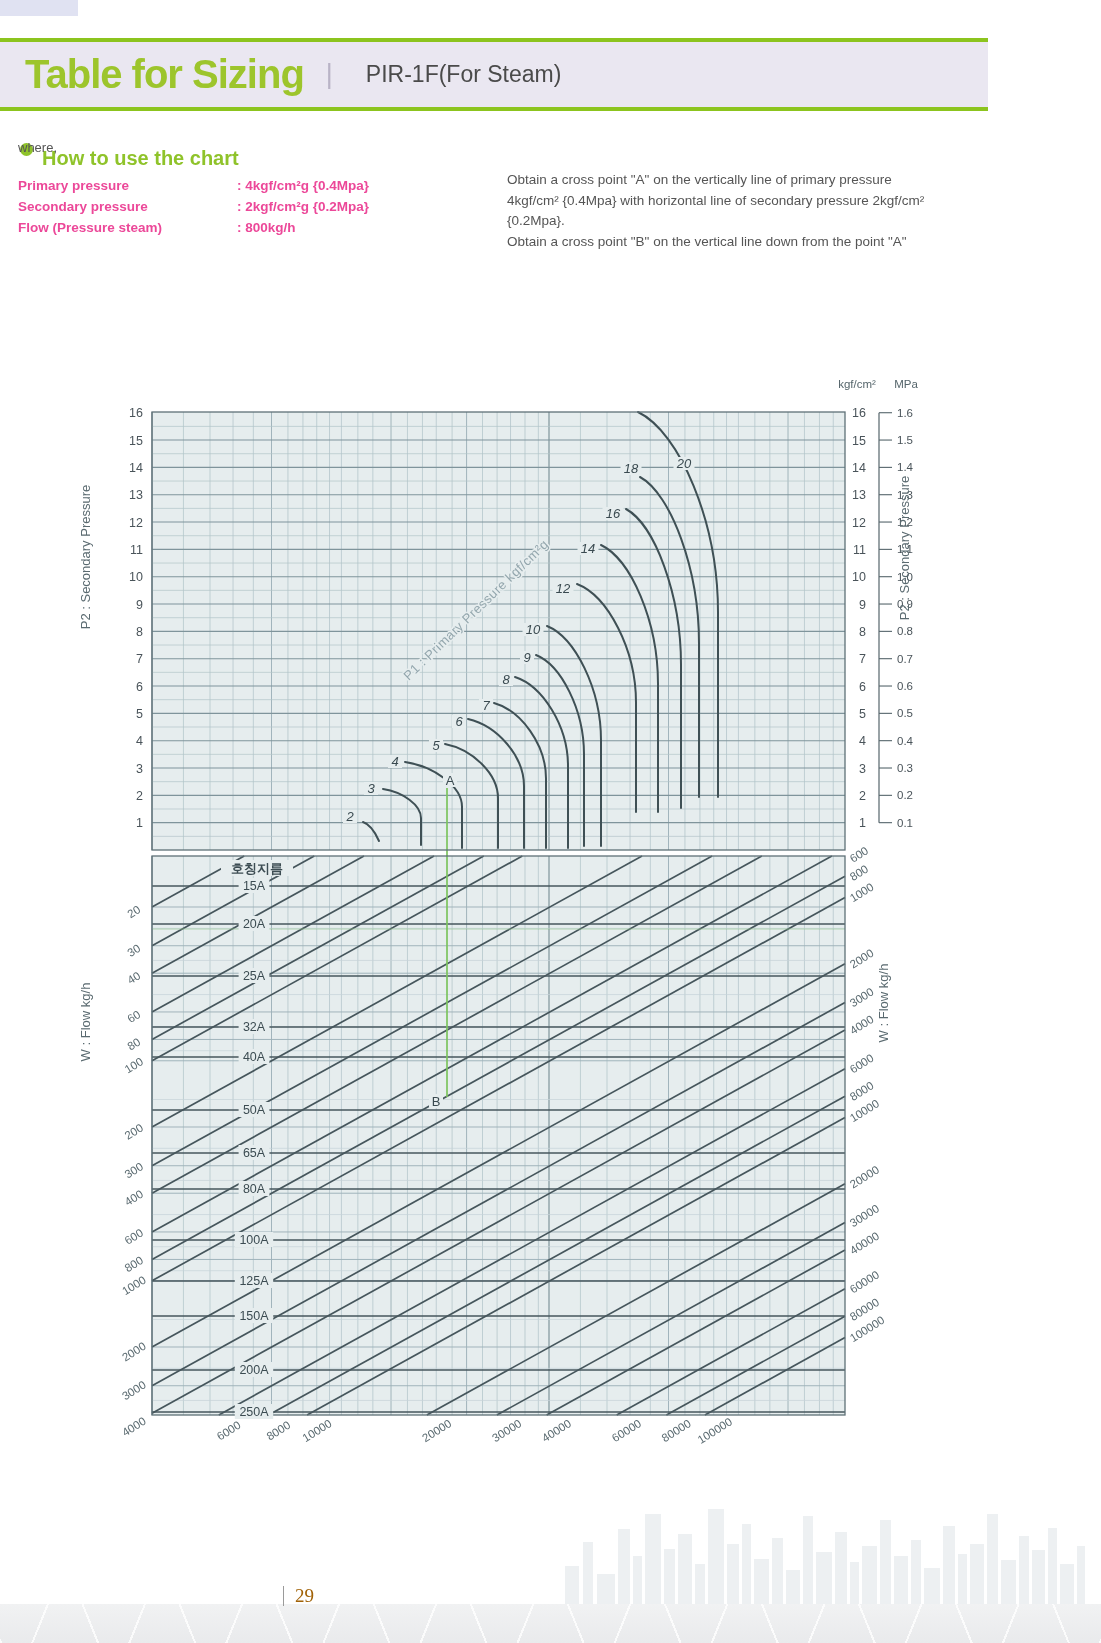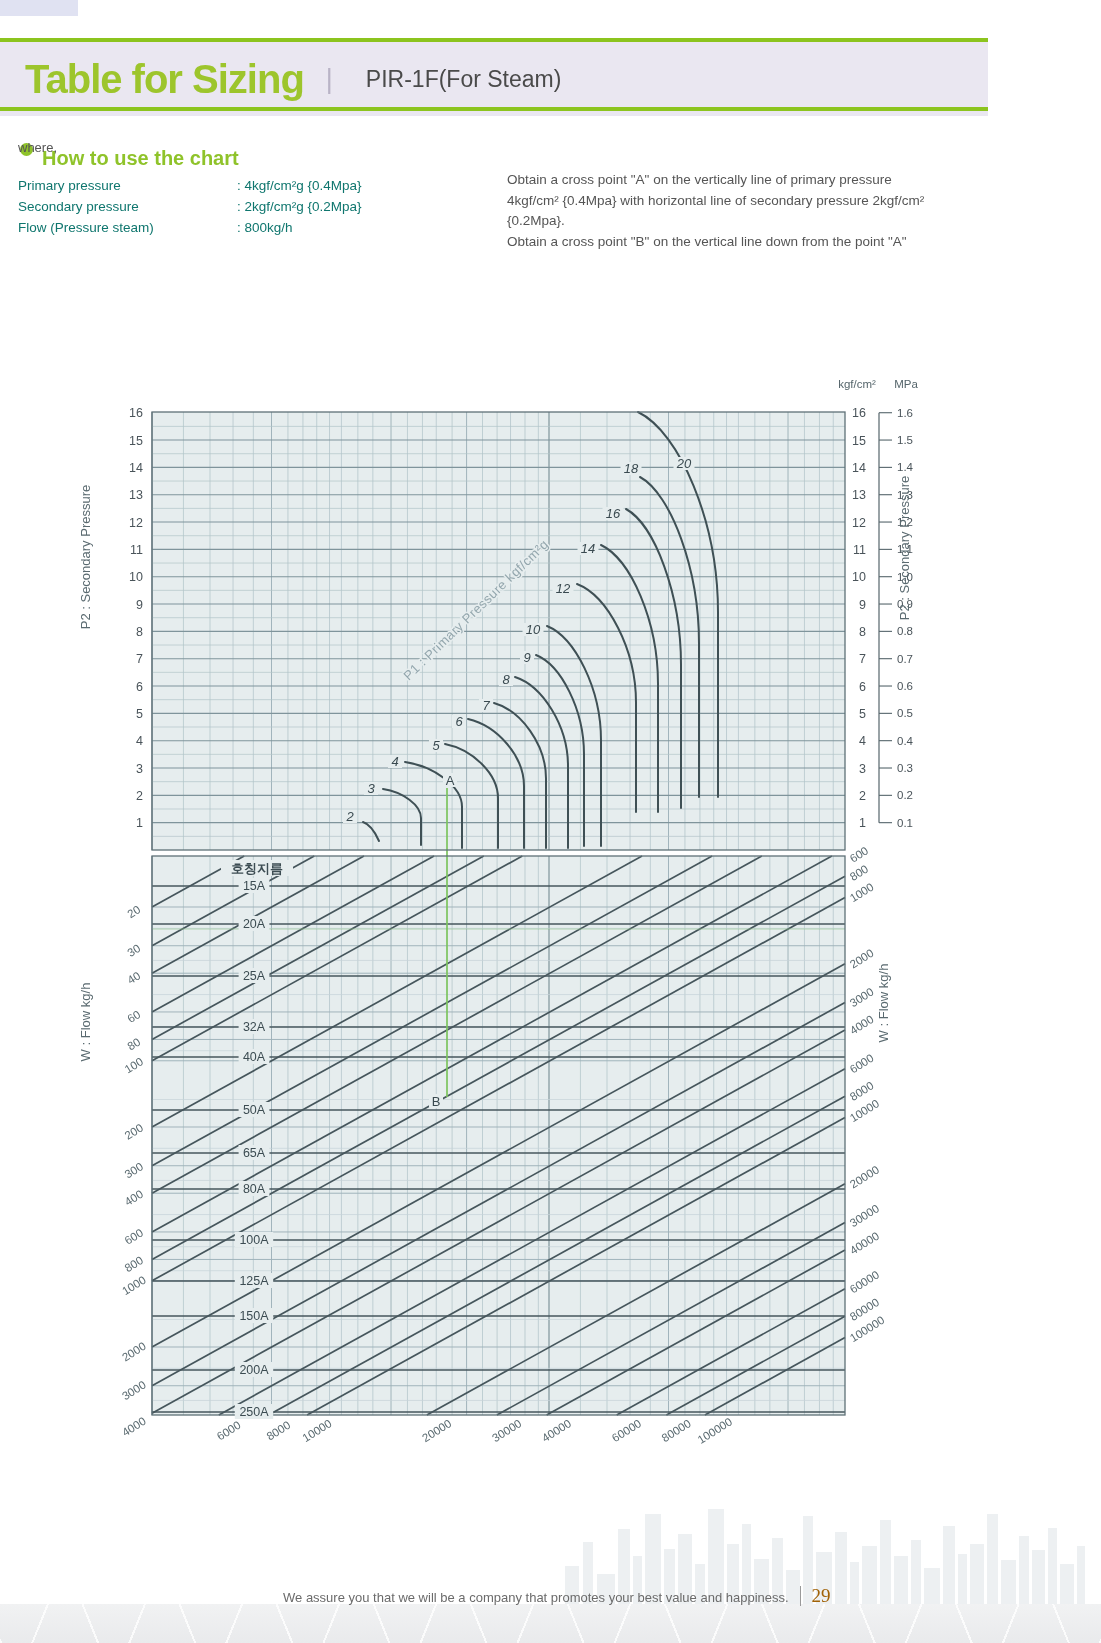--- a/index.html
+++ b/index.html
@@ -4,29 +4,29 @@
 <style>
   html,body { margin:0; padding:0; }
   body {
     width:1101px; height:1643px; position:relative; background:#ffffff;
     font-family:"Liberation Sans", sans-serif; overflow:hidden;
   }
   .corner-tab { position:absolute; left:0; top:0; width:78px; height:16px; background:#e0e2f2; }
   .rule { position:absolute; left:0; width:988px; height:4px; background:#8cc41e; }
   .rule-top { top:38px; }
   .rule-bottom { top:107px; }
-  .band { position:absolute; left:0; top:42px; width:988px; height:74px; background:#eae7f1; display:flex; align-items:center; }
+  .band { position:absolute; left:0; top:42px; width:988px; height:65px; background:#eae7f1; display:flex; align-items:center; }
   .title { margin-left:25px; font-size:40px; font-weight:800; color:#9dc52c; letter-spacing:-1px; }
   .hsep { margin-left:22px; color:#b9b3c6; font-size:27px; font-weight:300; }
   .subtitle { margin-left:33px; font-size:23px; color:#4a4a4a; }
   .howto-head { position:absolute; left:20px; top:128px; display:flex; align-items:center; gap:9px; }
   .bullet { width:13px; height:13px; border-radius:50%; background:#8fc32a; }
   .howto-title { font-size:20px; font-weight:700; color:#8fc32a;margin-top:19px; }
   .where { position:absolute; left:18px; top:140px; font-size:13px; color:#555;text-align:right; }
-  .params { position:absolute; left:18px; top:175px; font-size:13.5px; color:#0f766e; border-collapse:collapse; }
+  .params { position:absolute; left:18px; top:175px; font-size:13.5px; color:#ec4899; border-collapse:collapse;font-weight:bold; }
   .params td { padding:3px 0; }
   .params td.plabel { width:219px; }
   .instructions { position:absolute; left:507px; top:170px; width:478px; font-size:13.5px; color:#555; line-height:20.5px; }
   .instructions div { white-space:nowrap; }
   #chart { position:absolute; left:0; top:0; }
   .floor {
     position:absolute; left:0; top:1604px; width:1101px; height:39px;
     background:
       repeating-linear-gradient(68deg, rgba(255,255,255,.8) 0 2px, rgba(255,255,255,0) 2px 90px),
       repeating-linear-gradient(-68deg, rgba(255,255,255,.8) 0 2px, rgba(255,255,255,0) 2px 90px),
@@ -600,16 +600,15 @@
       <rect x="1019" y="1536" width="10" height="68" fill="#dfe3e7" opacity="0.55"></rect>
       <rect x="1032" y="1550" width="13" height="54" fill="#dfe3e7" opacity="0.55"></rect>
       <rect x="1048" y="1528" width="9" height="76" fill="#dfe3e7" opacity="0.55"></rect>
       <rect x="1060" y="1564" width="14" height="40" fill="#dfe3e7" opacity="0.55"></rect>
       <rect x="1077" y="1546" width="8" height="58" fill="#dfe3e7" opacity="0.55"></rect>
     </g>
   </svg>
 
 <div class="floor"></div>
 <div class="footer-row">
-  <span class="footer-msg">We assure you that we will be a company that promotes your best value and happiness.</span>
   <span class="footer-bar"></span>
   <span class="footer-num">29</span>
 </div>
 
 </body></html>

